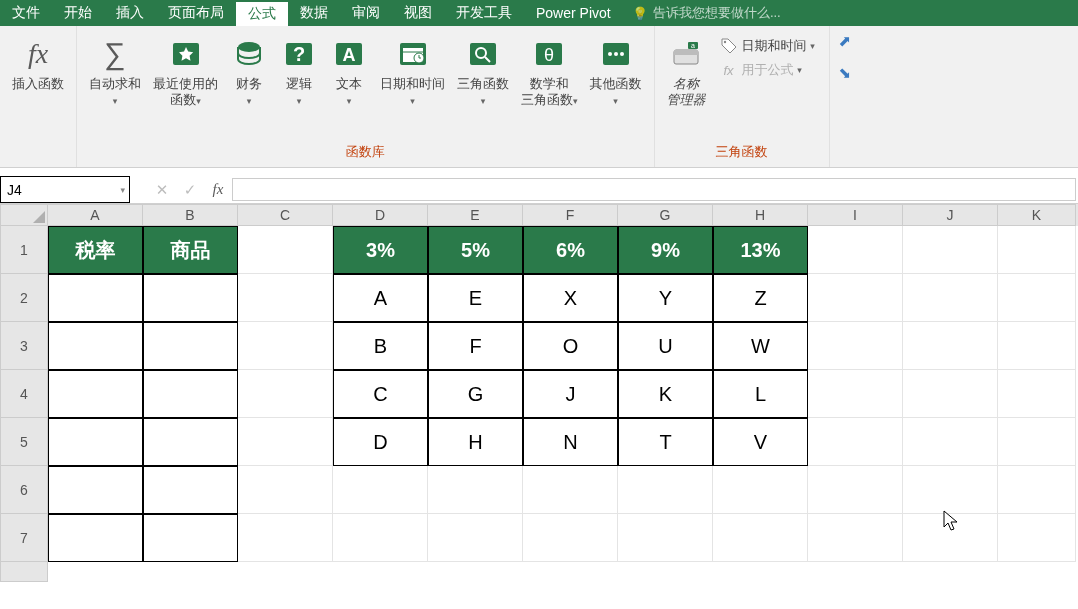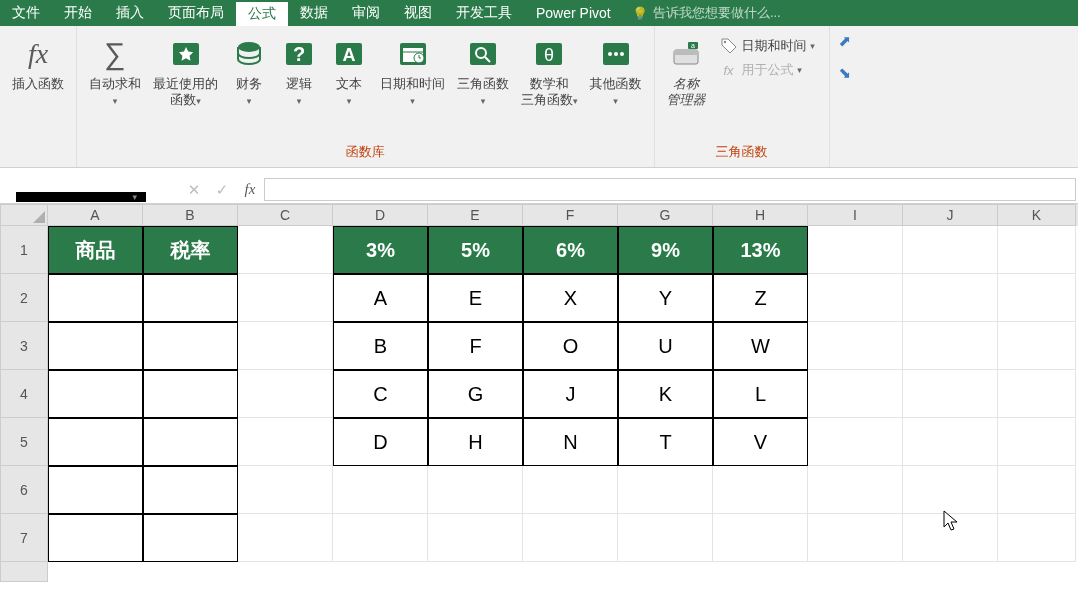--- a/index.html
+++ b/index.html
@@ -24,21 +24,21 @@
 .txt-btn-col { display: flex; flex-direction: column; justify-content: flex-start; padding: 4px 4px; }
 .txt-btn { display: flex; align-items: center; font-size: 13px; color: #444; padding: 3px 4px; cursor: pointer; white-space: nowrap; }
 .txt-btn .mini-icon { width: 18px; height: 18px; margin-right: 4px; display: inline-flex; align-items: center; justify-content: center; }
 .collapse-group { width: 30px; display:flex; flex-direction:column; align-items:center; justify-content:flex-start; padding-top:6px; gap:14px; }
 
 
 .ic-green { fill: #2a7a4a; }
 
 
 .formula-bar { height: 28px; border-bottom: 1px solid #d0d0d0; display: flex; align-items: stretch; background: #fff; margin-top:8px; }
-.name-box { width: 130px; border: 5px solid #000000; margin: 16px; display: flex; align-items: center; padding: 0 6px; font-size: 14px; background: #fff; position: relative; }
+.name-box { width: 130px; border: 1px solid #000000; margin: 0; display: flex; align-items: center; padding: 0 6px; font-size: 14px; background: #fff; position: relative; }
 .name-box .caret { position: absolute; right: 4px; font-size: 9px; color: #888; }
 .fb-sep { width: 18px; }
 .fb-btn { width: 28px; display: flex; align-items: center; justify-content: center; color: #bdbdbd; font-size: 15px; cursor: pointer; }
 .fb-input-wrap { flex: 1; border: 1px solid #ccc; margin: 2px 2px 2px 0; display: flex; align-items: center; padding: 0 6px; background: #fff; }
 .fb-input { border: none; outline: none; width: 100%; font-size: 14px; }
 
 
 .grid { position: relative; }
 .col-headers { display: flex; height: 22px; background: #e6e6e6; }
 .corner { width: 48px; border: 1px solid #ccc; background: #e6e6e6; position: relative; }
@@ -263,22 +263,22 @@
       <div class="row-h">3</div>
       <div class="row-h">4</div>
       <div class="row-h">5</div>
       <div class="row-h">6</div>
       <div class="row-h">7</div>
       <div class="row-h" style="height:20px;"></div>
     </div>
     <div class="cells">
 
       <div class="cells-row">
+        <div class="cell d-header" style="width:95px">税率</div>
         <div class="cell d-header" style="width:95px">商品</div>
-        <div class="cell d-header" style="width:95px">税率</div>
         <div class="cell" style="width:95px"></div>
         <div class="cell d-header" style="width:95px">3%</div>
         <div class="cell d-header" style="width:95px">5%</div>
         <div class="cell d-header" style="width:95px">6%</div>
         <div class="cell d-header" style="width:95px">9%</div>
         <div class="cell d-header" style="width:95px">13%</div>
         <div class="cell" style="width:95px"></div>
         <div class="cell" style="width:95px"></div>
         <div class="cell" style="width:78px"></div>
       </div>

